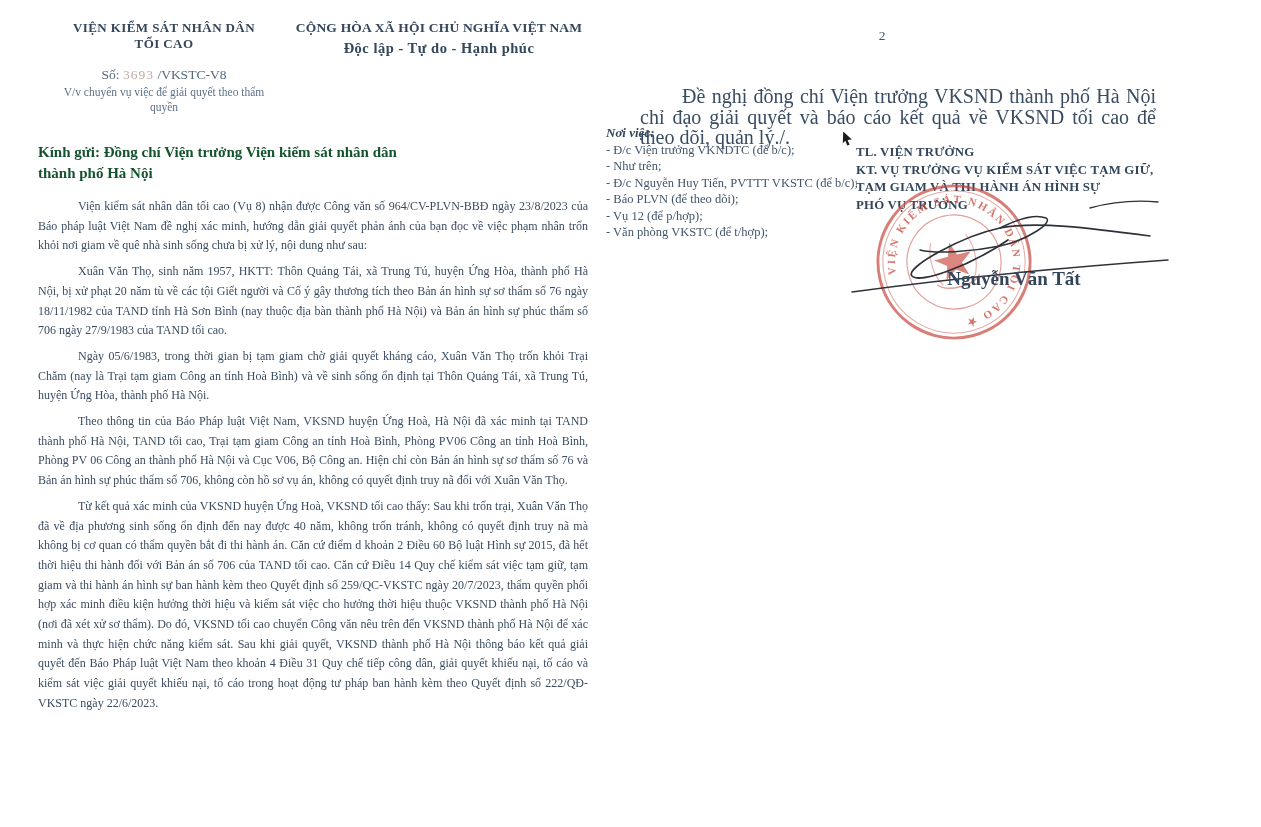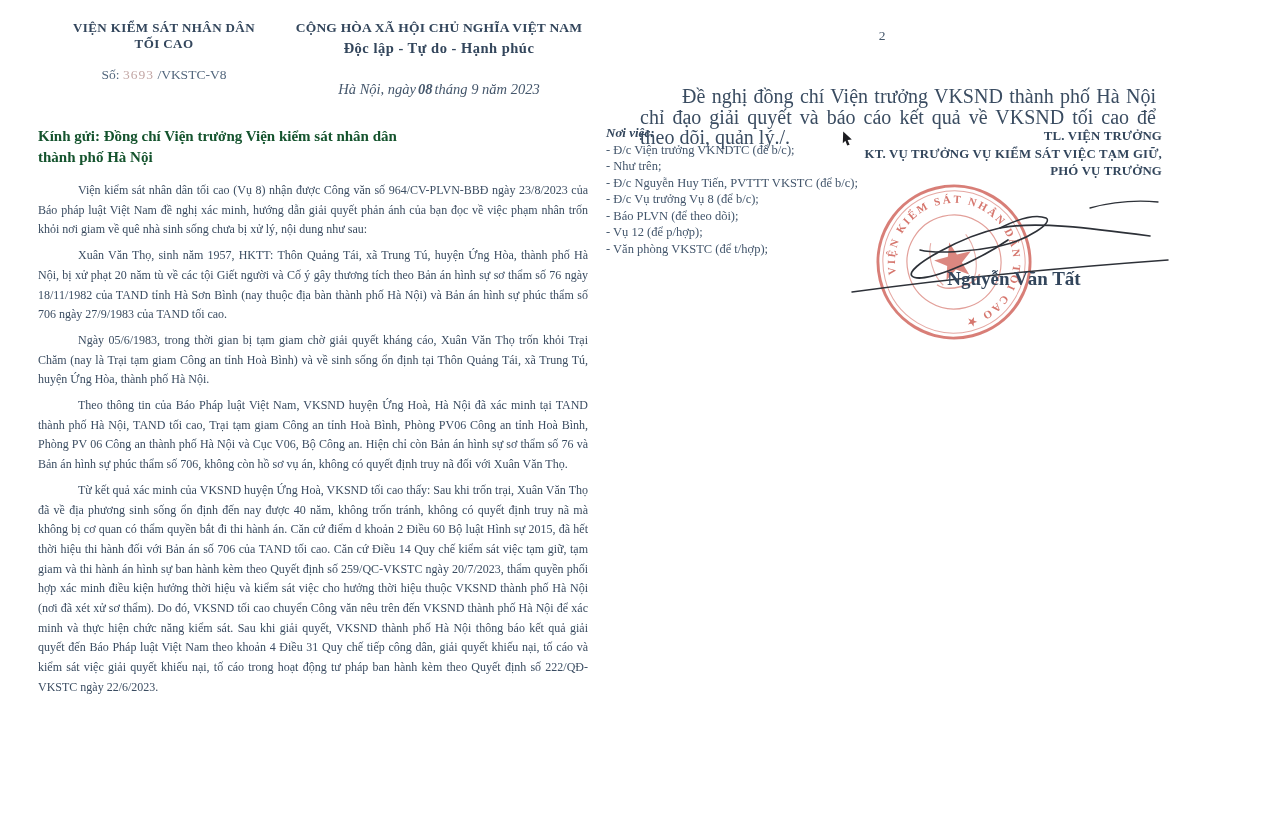--- a/index.html
+++ b/index.html
@@ -39,21 +39,21 @@
     margin: 42px 0 0 36px; width: 516px;
     font-size: 20px; line-height: 20.5px;
     text-align: justify; text-indent: 42px; color: #3a4c61;
   }
   .cursor-mark { display: inline-block; vertical-align: -2px; margin-left: 10px; }
 
   .recipients { position: absolute; left: 2px; top: 97px; width: 256px; font-size: 12.5px; line-height: 16.5px; color: #42556b; }
   .recipients .label { font-weight: bold; font-style: italic; font-size: 13px; color: #33465c; }
   .recipients div { margin: 0; }
 
-  .sig-header { position: absolute; left: 252px; top: 100px; width: 306px; text-align: right; }
+  .sig-header { position: absolute; left: 252px; top: 116px; width: 306px; text-align: left; }
   .sig-header div { font-weight: bold; font-size: 12.8px; line-height: 17.5px; color: #33465c; letter-spacing: .2px; }
 
   .seal { position: absolute; left: 268px; top: 152px; width: 164px; height: 164px; opacity: .88; }
   .signature-svg { position: absolute; left: 246px; top: 160px; width: 320px; height: 130px; }
   .signer-name { position: absolute; left: 300px; top: 240px; width: 220px; text-align: center; font-weight: bold; font-size: 19px; color: #33465c; }
 </style>
 </head>
 <body>
 
 <div class="canvas">
@@ -61,27 +61,25 @@
   <div class="page1">
     <div class="p1-header">
       <div class="hdr-left">
         <div class="org-line">VIỆN KIỂM SÁT NHÂN DÂN</div>
         <div class="org-line">TỐI CAO</div>
         <div class="so-line">
           <span>Số:</span>
           <span class="so-number">3693</span>
           <span>/VKSTC-V8</span>
         </div>
+        <div class="subject">V/v chuyển vụ việc để giải quyết theo thẩm quyền</div>
       </div>
       <div class="hdr-right">
         <div class="motto1">CỘNG HÒA XÃ HỘI CHỦ NGHĨA VIỆT NAM</div>
         <div class="motto2">Độc lập - Tự do - Hạnh phúc</div>
-        <div class="date-line">
-          <span>Hà Nội, ngày</span><span class="date-day">08</span><span>tháng 9 năm 2023</span>
-        </div>
       </div>
     </div>
 
     <div class="salutation">
       <div>Kính gửi: Đồng chí Viện trưởng Viện kiểm sát nhân dân</div>
       <div>thành phố Hà Nội</div>
     </div>
 
     <div class="body-paras">
       <p>Viện kiểm sát nhân dân tối cao (Vụ 8) nhận được Công văn số 964/CV-PLVN-BBĐ ngày 23/8/2023 của Báo pháp luật Việt Nam đề nghị xác minh, hướng dẫn giải quyết phản ánh của bạn đọc về việc phạm nhân trốn khỏi nơi giam về quê nhà sinh sống chưa bị xử lý, nội dung như sau:</p>
@@ -99,29 +97,29 @@
       <span>Đề nghị đồng chí Viện trưởng VKSND thành phố Hà Nội chỉ đạo giải quyết và báo cáo kết quả về VKSND tối cao để theo dõi, quản lý./.</span><span class="cursor-mark"><svg width="11" height="15" viewBox="0 0 11 15">
             <path d="M1.2,0.5 L9.8,8.6 L5.6,8.9 L7.6,13.8 L5.2,14.6 L3.4,9.8 L0.8,12.2 Z" fill="#1c1c20"></path>
           </svg></span>
     </div>
 
     <div class="recipients">
       <div class="label">Nơi việc:</div>
       <div>- Đ/c Viện trưởng VKNDTC (để b/c);</div>
       <div>- Như trên;</div>
       <div>- Đ/c Nguyễn Huy Tiến, PVTTT VKSTC (để b/c);</div>
-      <div>- Đ/c Vụ trưởng Vụ 8 (để b/c);</div>
       <div>- Báo PLVN (để theo dõi);</div>
       <div>- Vụ 12 (để p/hợp);</div>
       <div>- Văn phòng VKSTC (để t/hợp);</div>
     </div>
 
     <div class="sig-header">
       <div>TL. VIỆN TRƯỞNG</div>
       <div>KT. VỤ TRƯỞNG VỤ KIỂM SÁT VIỆC TẠM GIỮ,</div>
+      <div>TẠM GIAM VÀ THI HÀNH ÁN HÌNH SỰ</div>
       <div>PHÓ VỤ TRƯỞNG</div>
     </div>
 
     <svg class="seal" viewBox="0 0 164 164">
       <g transform="rotate(-14 82 82)">
         <circle cx="82" cy="82" r="76" fill="none" stroke="#c8493e" stroke-width="3" opacity=".8"></circle>
         <circle cx="82" cy="82" r="71" fill="none" stroke="#c8493e" stroke-width="1" opacity=".55"></circle>
         <circle cx="82" cy="82" r="47" fill="none" stroke="#c8493e" stroke-width="1.2" opacity=".6"></circle>
         <path d="M82,62 L86.7,75.4 L100.9,75.7 L89.6,84.3 L93.7,97.9 L82,89.8 L70.3,97.9 L74.4,84.3 L63.1,75.7 L77.3,75.4 Z" fill="#c8493e" opacity=".75"></path>
         <path d="M60,100 C68,110 96,110 104,100" fill="none" stroke="#c8493e" stroke-width="1.4" opacity=".6"></path>

